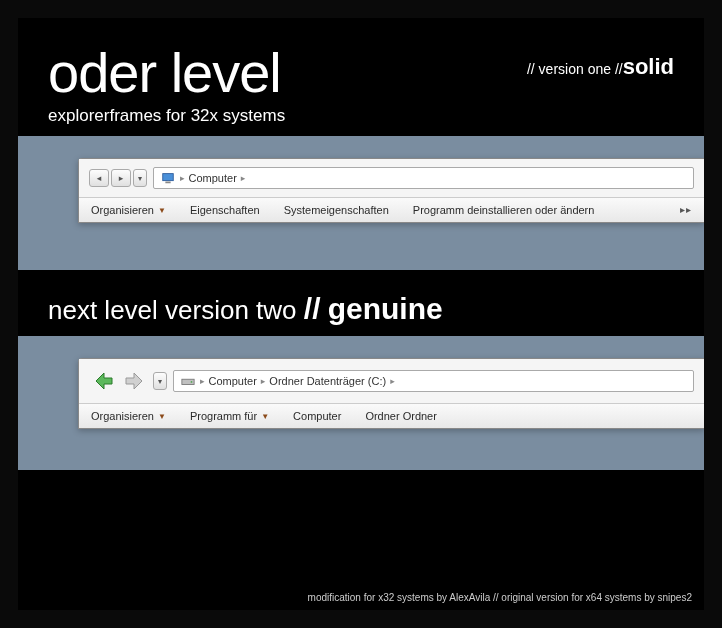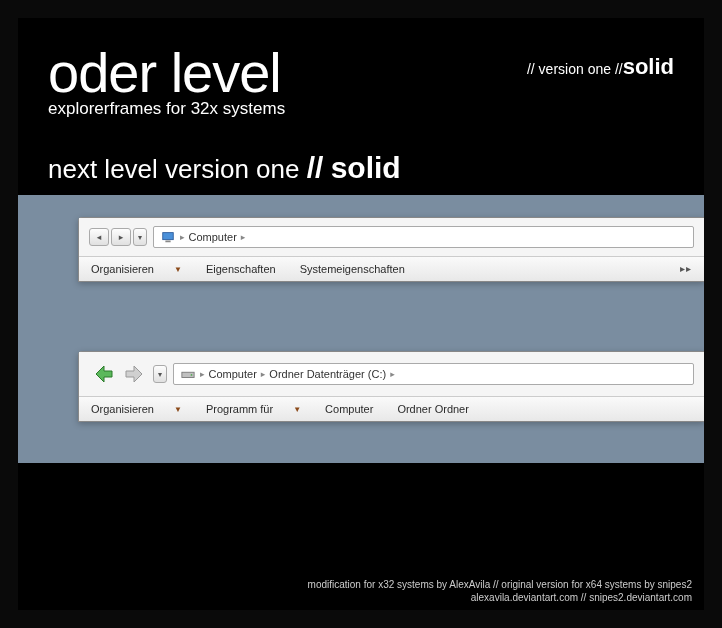--- a/index.html
+++ b/index.html
@@ -27,21 +27,21 @@
 .title-block { }
 .big-title {
   font-size: 56px;
   font-weight: 300;
   letter-spacing: -1px;
   line-height: 0.95;
 }
 .subtitle {
   font-size: 17px;
   font-weight: 300;
-  margin-top: 0;
+  margin-top: 7px;
 }
 .versions {
   padding-top: 8px;
   font-size: 15px;
 }
 .version-row {
   display: flex;
   align-items: baseline;
   margin-bottom: 14px;
   justify-content: flex-end;
@@ -137,21 +137,21 @@
 .bc-chev { color: #888; font-size: 9px; }
 .toolbar {
   background: linear-gradient(#fafafa,#e8e8e8);
   border-top: 1px solid #ccc;
   display: flex;
   padding: 6px 12px;
   font-size: 11px;
   color: #2a2a2a;
   gap: 24px;
 }
-.tb-item { display: flex; align-items: center; gap: 20px; }
+.tb-item { display: flex; align-items: center; gap: 4px; }
 .tb-caret { color: #8b4a1a; font-size: 8px; }
 .tb-spacer { flex: 1; }
 .tb-more { color: #555; font-size: 10px; letter-spacing: 1px; }
 .credits {
   position: absolute;
   bottom: 6px;
   right: 12px;
   text-align: right;
   font-size: 10px;
   color: #ccc;
@@ -169,25 +169,20 @@
       <div class="subtitle">explorerframes for 32x systems</div>
     </div>
     <div class="versions">
       <div class="version-row">
         <span class="version-prefix">// version one  //</span>
         <span class="version-name bold">solid</span>
       </div>
     </div>
   </div>
 
-  <div class="section-title">
-    <span>next level version one</span>
-    <span class="slashes">//</span>
-    <span class="ver-name">solid</span>
-  </div>
 
   <div class="explorer-preview">
     <div class="explorer-window">
       <div class="addr-bar">
         <div class="nav-btns">
           <div class="nav-btn">◂</div>
           <div class="nav-btn">▸</div>
           <div class="nav-btn small">▾</div>
         </div>
         <div class="breadcrumb">
@@ -202,26 +197,32 @@
           <span class="bc-chev">▸</span>
         </div>
       </div>
       <div class="toolbar">
         <span class="tb-item">
             <span>Organisieren</span>
             <span class="tb-caret">▼</span>
           </span>
         <span class="tb-item">Eigenschaften</span>
         <span class="tb-item">Systemeigenschaften</span>
+        <span class="tb-item">Programm deinstallieren oder ändern</span>
         <span class="tb-spacer"></span>
         <span class="tb-more">▸▸</span>
       </div>
     </div>
   </div>
 
+  <div class="section-title">
+    <span>next level version two</span>
+    <span class="slashes">//</span>
+    <span class="ver-name">genuine</span>
+  </div>
 
   <div class="explorer-preview">
     <div class="explorer-window">
       <div class="addr-bar">
         <div class="nav-btns" style="gap:4px">
           <div class="nav-arrow arrow-back">
             <svg width="26" height="26" viewBox="0 0 26 26">
                 <path d="M14 5 L6 13 L14 21 L14 16 L22 16 L22 10 L14 10 Z" stroke="#2a7a2a" stroke-width="1"></path>
               </svg>
           </div>
@@ -256,16 +257,15 @@
             <span class="tb-caret">▼</span>
           </span>
         <span class="tb-item">Computer</span>
         <span class="tb-item">Ordner Ordner</span>
       </div>
     </div>
   </div>
 
   <div class="credits">
     <div>modification for x32 systems by AlexAvila // original version for x64 systems by snipes2</div>
-    <div>alexavila.deviantart.com // snipes2.deviantart.com</div>
   </div>
 
 </div>
 
 </body></html>

